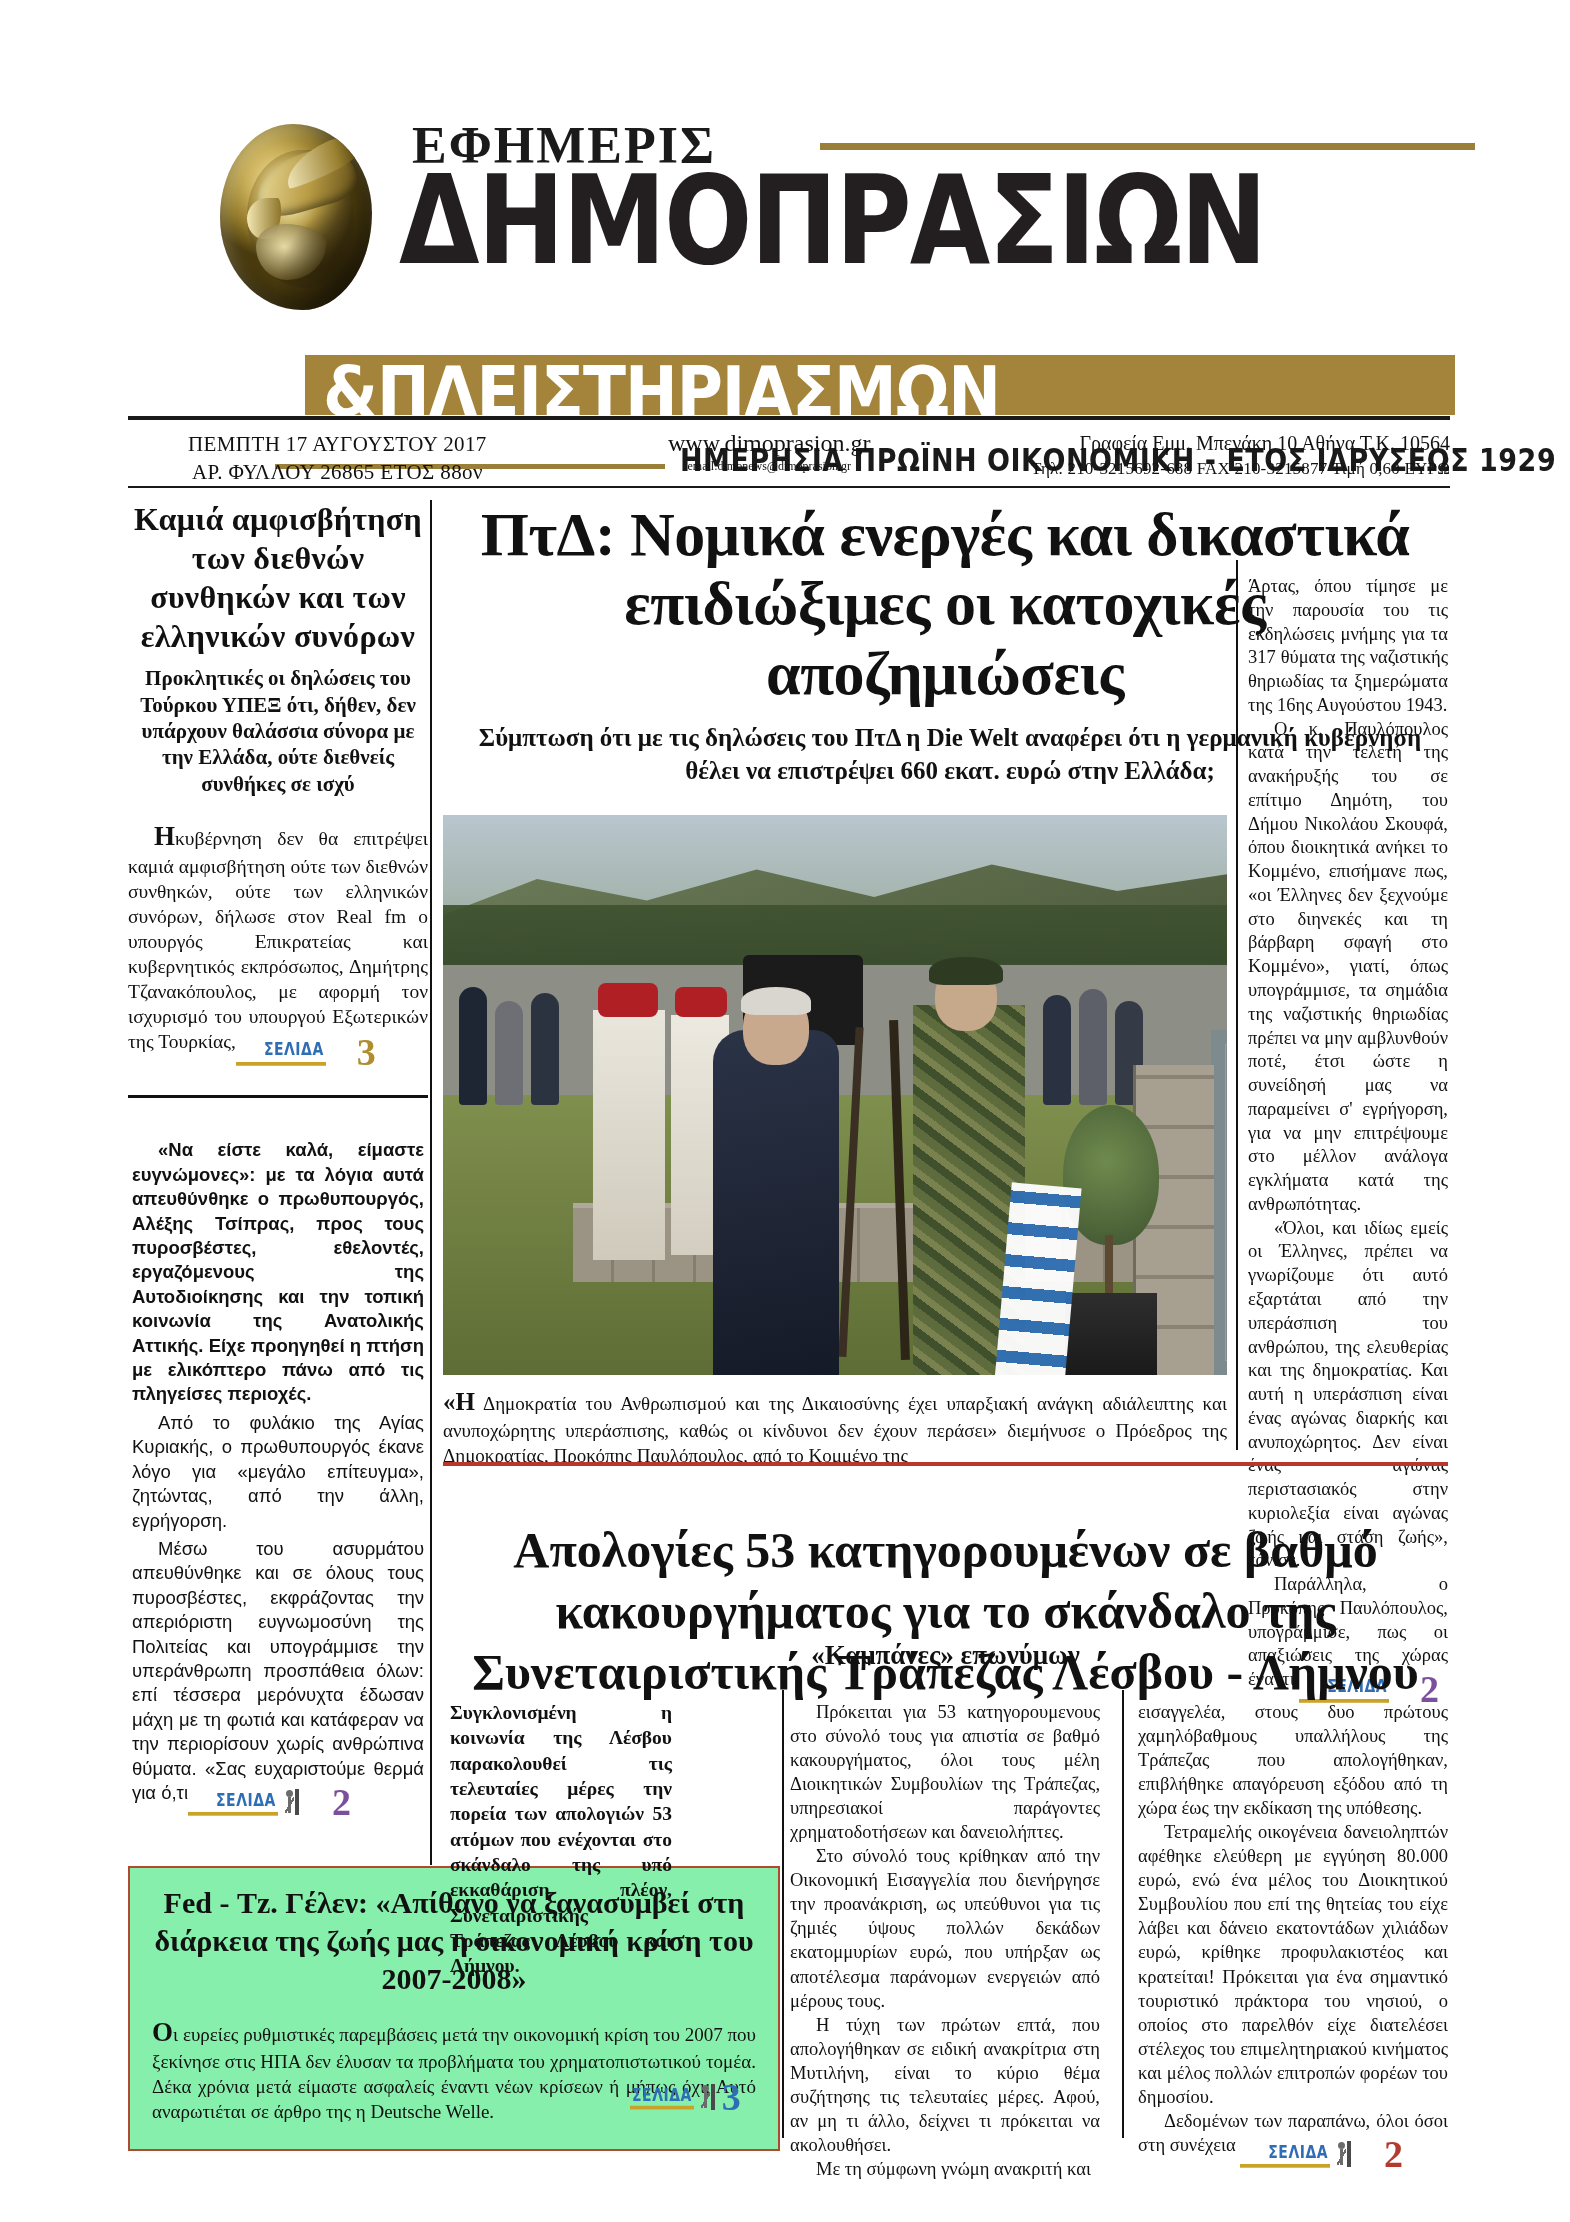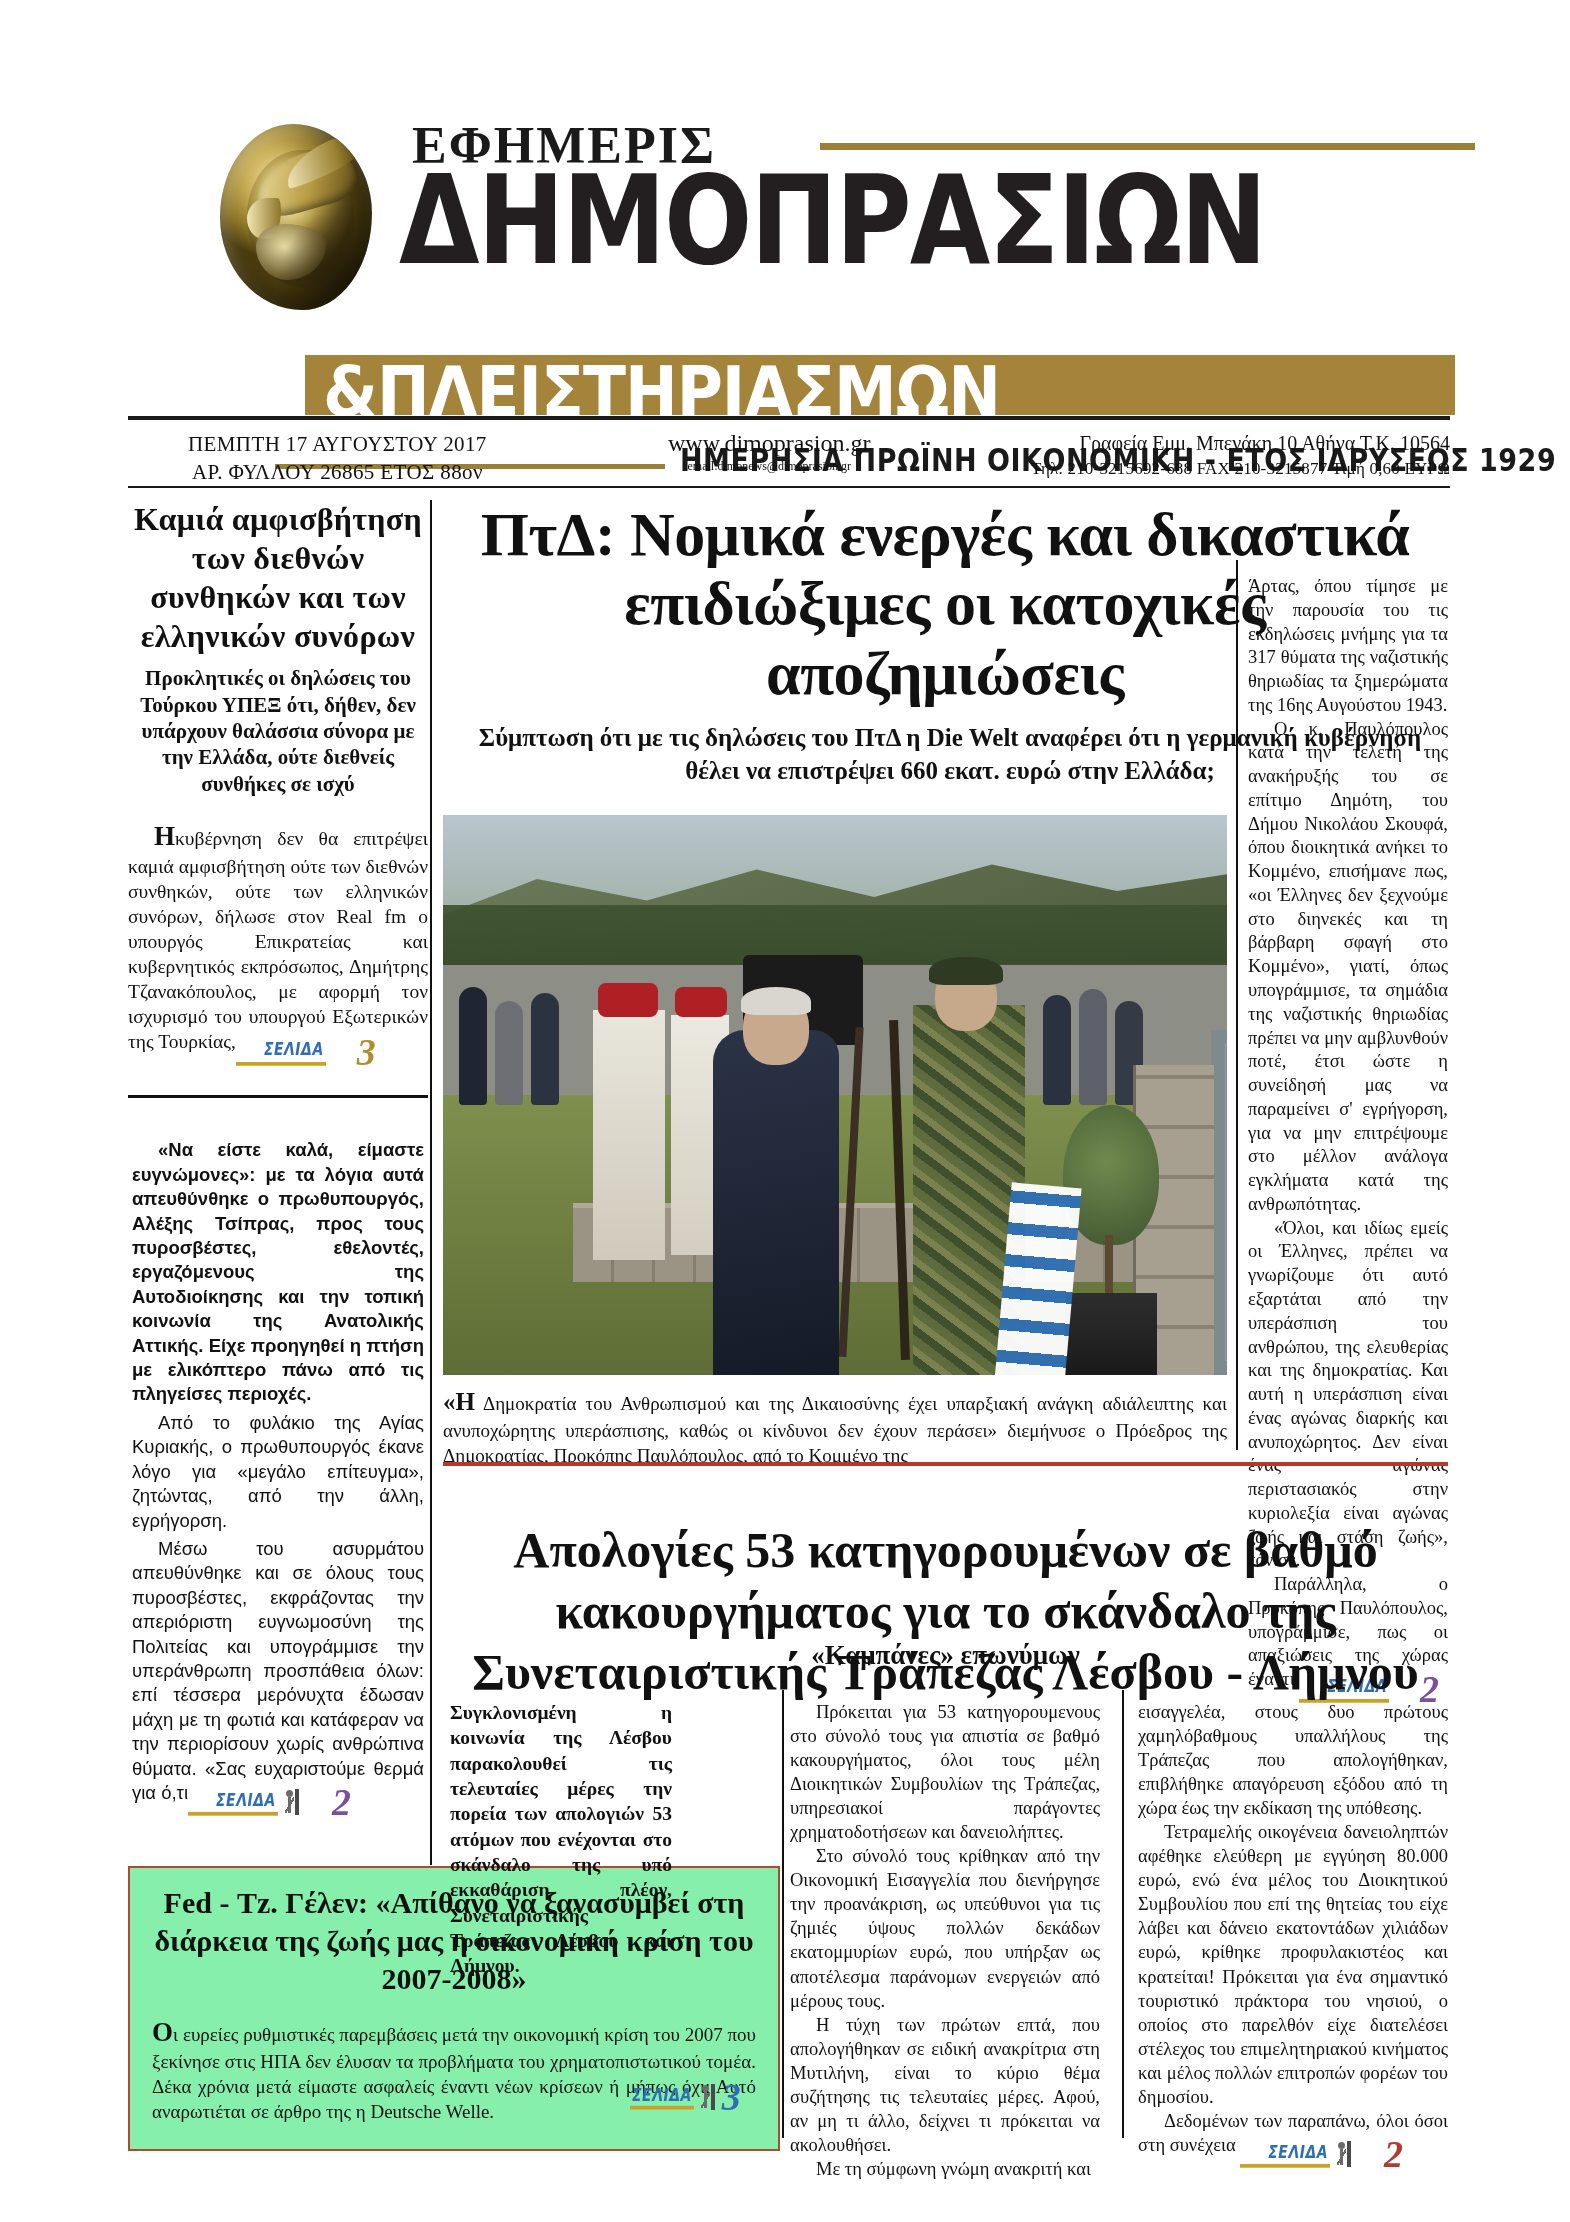--- a/index.html
+++ b/index.html
@@ -125,21 +125,21 @@
   .indent{text-indent:26px;}
   .hl-left2{
     text-align:center;font-weight:700;font-size:31px;line-height:1.24;
   }
   .sans-body{
     font-family:"Liberation Sans","DejaVu Sans",sans-serif;
     font-size:18.5px;line-height:1.32;text-align:justify;
   }
 
   
-  .pref{display:inline-flex;align-items:center;gap:5px;vertical-align:-6px;font-style:italic;}
+  .pref{display:inline-flex;align-items:center;gap:5px;vertical-align:-6px;}
   .pref .lbl{
     font-family:"DejaVu Sans","Liberation Sans",sans-serif;
     font-size:14px;font-weight:700;color:#2f6db5;letter-spacing:.5px;
     border-bottom:3px solid #c9a227;padding:0 2px 1px 2px;
     transform:scaleY(1.25);transform-origin:center;
   }
   .pref .gl{width:18px;height:26px;position:relative;display:inline-block;}
   .pref .gl .bar{position:absolute;right:2px;top:0;width:4px;height:26px;background:#4a4a4a;}
   .pref .gl .dot{position:absolute;left:3px;top:1px;width:7px;height:7px;border-radius:50%;background:#6b6b6b;}
   .pref .gl .bodyi{position:absolute;left:2px;top:8px;width:9px;height:16px;background:

